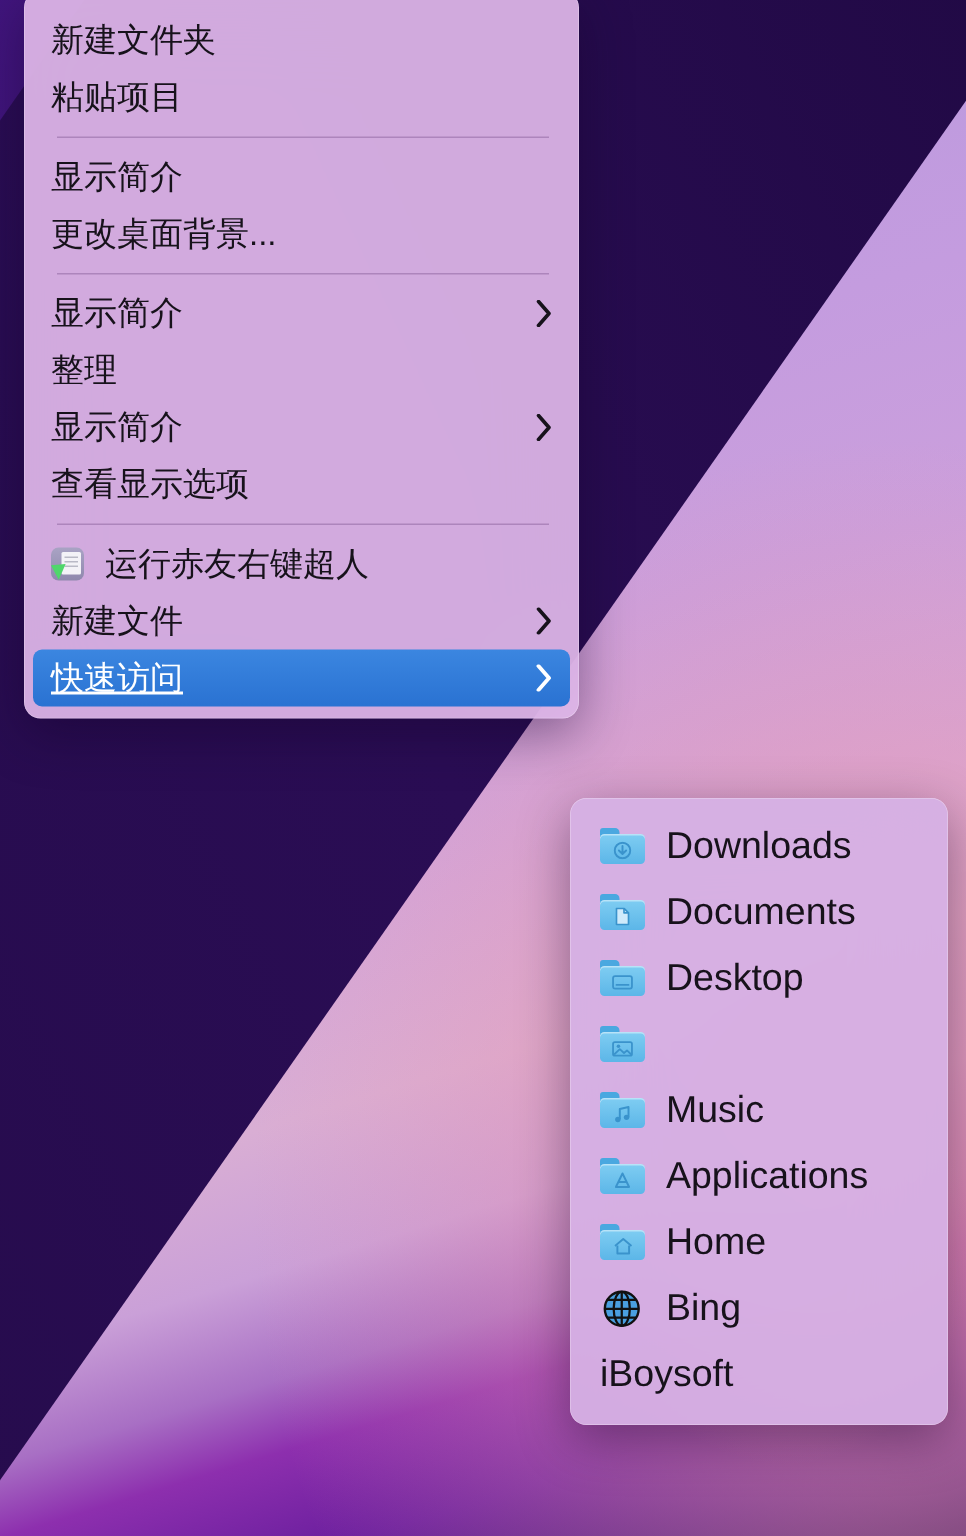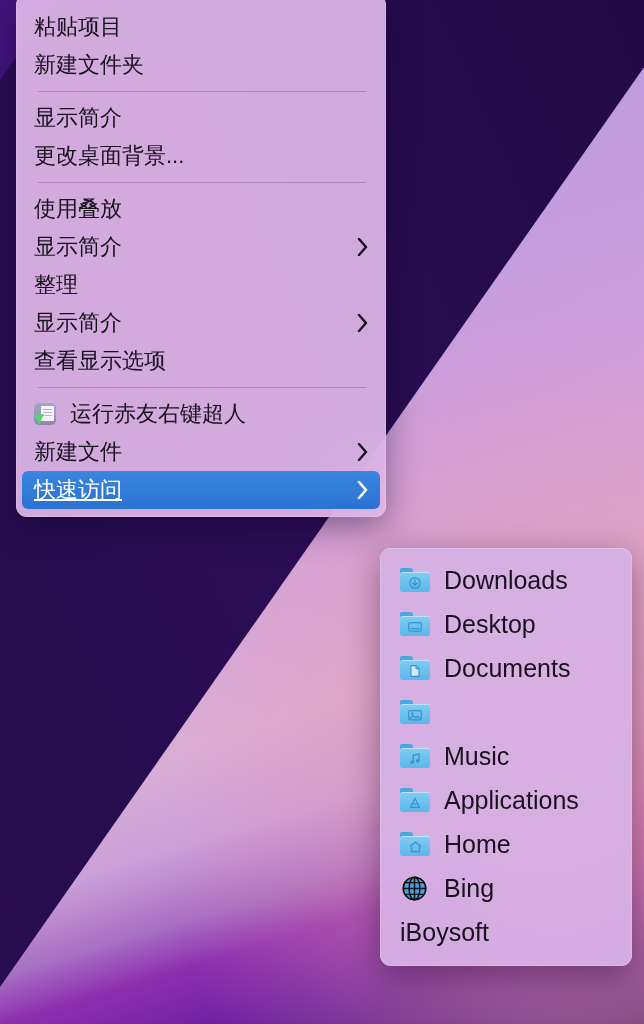--- a/index.html
+++ b/index.html
@@ -76,21 +76,21 @@
     backdrop-filter:blur(28px);
     -webkit-backdrop-filter:blur(28px);
   }
   #main-menu {
     left:16px; top:-6px;
     width:370px;
     padding-top:14px;
     padding-bottom:8px;
   }
   #sub-menu {
-    left:380px; top:548px;
+    left:380px; top:532px;
     width:252px;
     padding-top:10px;
     padding-bottom:12px;
     background:rgba(214,176,228,0.94);
   }
   .mi {
     position:relative;
     display:flex;
     align-items:center;
     height:38px;
@@ -202,40 +202,37 @@
   <div class="wp wp-base"></div>
   <div class="band band1"></div>
   <div class="band band2"></div>
   <div class="band band3"></div>
   <div class="band band4"></div>
   <div class="band-glow"></div>
 
   <div class="menu" id="main-menu">
 
     <div class="mi">
+      <span class="label">新建文件夹</span>
+    </div>
+    <div class="mi">
       <span class="label">粘贴项目</span>
     </div>
-    <div class="mi">
-      <span class="label">新建文件夹</span>
-    </div>
 
     <div class="sep"></div>
 
     <div class="mi">
       <span class="label">显示简介</span>
     </div>
     <div class="mi">
       <span class="label">更改桌面背景...</span>
     </div>
 
     <div class="sep"></div>
 
-    <div class="mi">
-      <span class="label">使用叠放</span>
-    </div>
     <div class="mi">
       <span class="label">显示简介</span>
       <span class="chev">
         <svg width="11" height="18" viewBox="0 0 11 18">
             <path d="M2 1 L9 9 L2 17" fill="none" stroke="#17121b" stroke-width="2.4" stroke-linecap="round" stroke-linejoin="round"></path>
           </svg>
       </span>
     </div>
     <div class="mi">
       <span class="label">整理</span>
@@ -297,44 +294,44 @@
       </span>
       <span class="si-label">Downloads</span>
     </div>
 
     <div class="si">
       <span class="ico-slot">
         <span class="folder">
             <span class="tab"></span>
             <span class="body"></span>
           <span class="glyph">
+              <svg width="10" height="12" viewBox="0 0 10 12">
+                <path d="M1 0.6 h5 L9 3.6 V11.4 H1 Z" fill="#cfeafb" stroke="#3a93cc" stroke-width="1.1" stroke-linejoin="round"></path>
+                <path d="M6 0.6 V3.6 H9" fill="none" stroke="#3a93cc" stroke-width="1.1" stroke-linejoin="round"></path>
+              </svg>
+            </span>
+        </span>
+      </span>
+      <span class="si-label">Documents</span>
+    </div>
+
+    <div class="si">
+      <span class="ico-slot">
+        <span class="folder">
+            <span class="tab"></span>
+            <span class="body"></span>
+          <span class="glyph">
               <svg width="14" height="11" viewBox="0 0 14 11">
                 <rect x="0.7" y="0.7" width="12.6" height="8.4" rx="1.4" fill="none" stroke="#3a93cc" stroke-width="1.2"></rect>
                 <path d="M3 6.6 h8" stroke="#3a93cc" stroke-width="1.2" stroke-linecap="round"></path>
               </svg>
             </span>
         </span>
       </span>
       <span class="si-label">Desktop</span>
-    </div>
-
-    <div class="si">
-      <span class="ico-slot">
-        <span class="folder">
-            <span class="tab"></span>
-            <span class="body"></span>
-          <span class="glyph">
-              <svg width="10" height="12" viewBox="0 0 10 12">
-                <path d="M1 0.6 h5 L9 3.6 V11.4 H1 Z" fill="#cfeafb" stroke="#3a93cc" stroke-width="1.1" stroke-linejoin="round"></path>
-                <path d="M6 0.6 V3.6 H9" fill="none" stroke="#3a93cc" stroke-width="1.1" stroke-linejoin="round"></path>
-              </svg>
-            </span>
-        </span>
-      </span>
-      <span class="si-label">Documents</span>
     </div>
 
 
     <div class="si">
       <span class="ico-slot">
         <span class="folder">
             <span class="tab"></span>
             <span class="body"></span>
           <span class="glyph">
               <svg width="14" height="11" viewBox="0 0 14 11">

